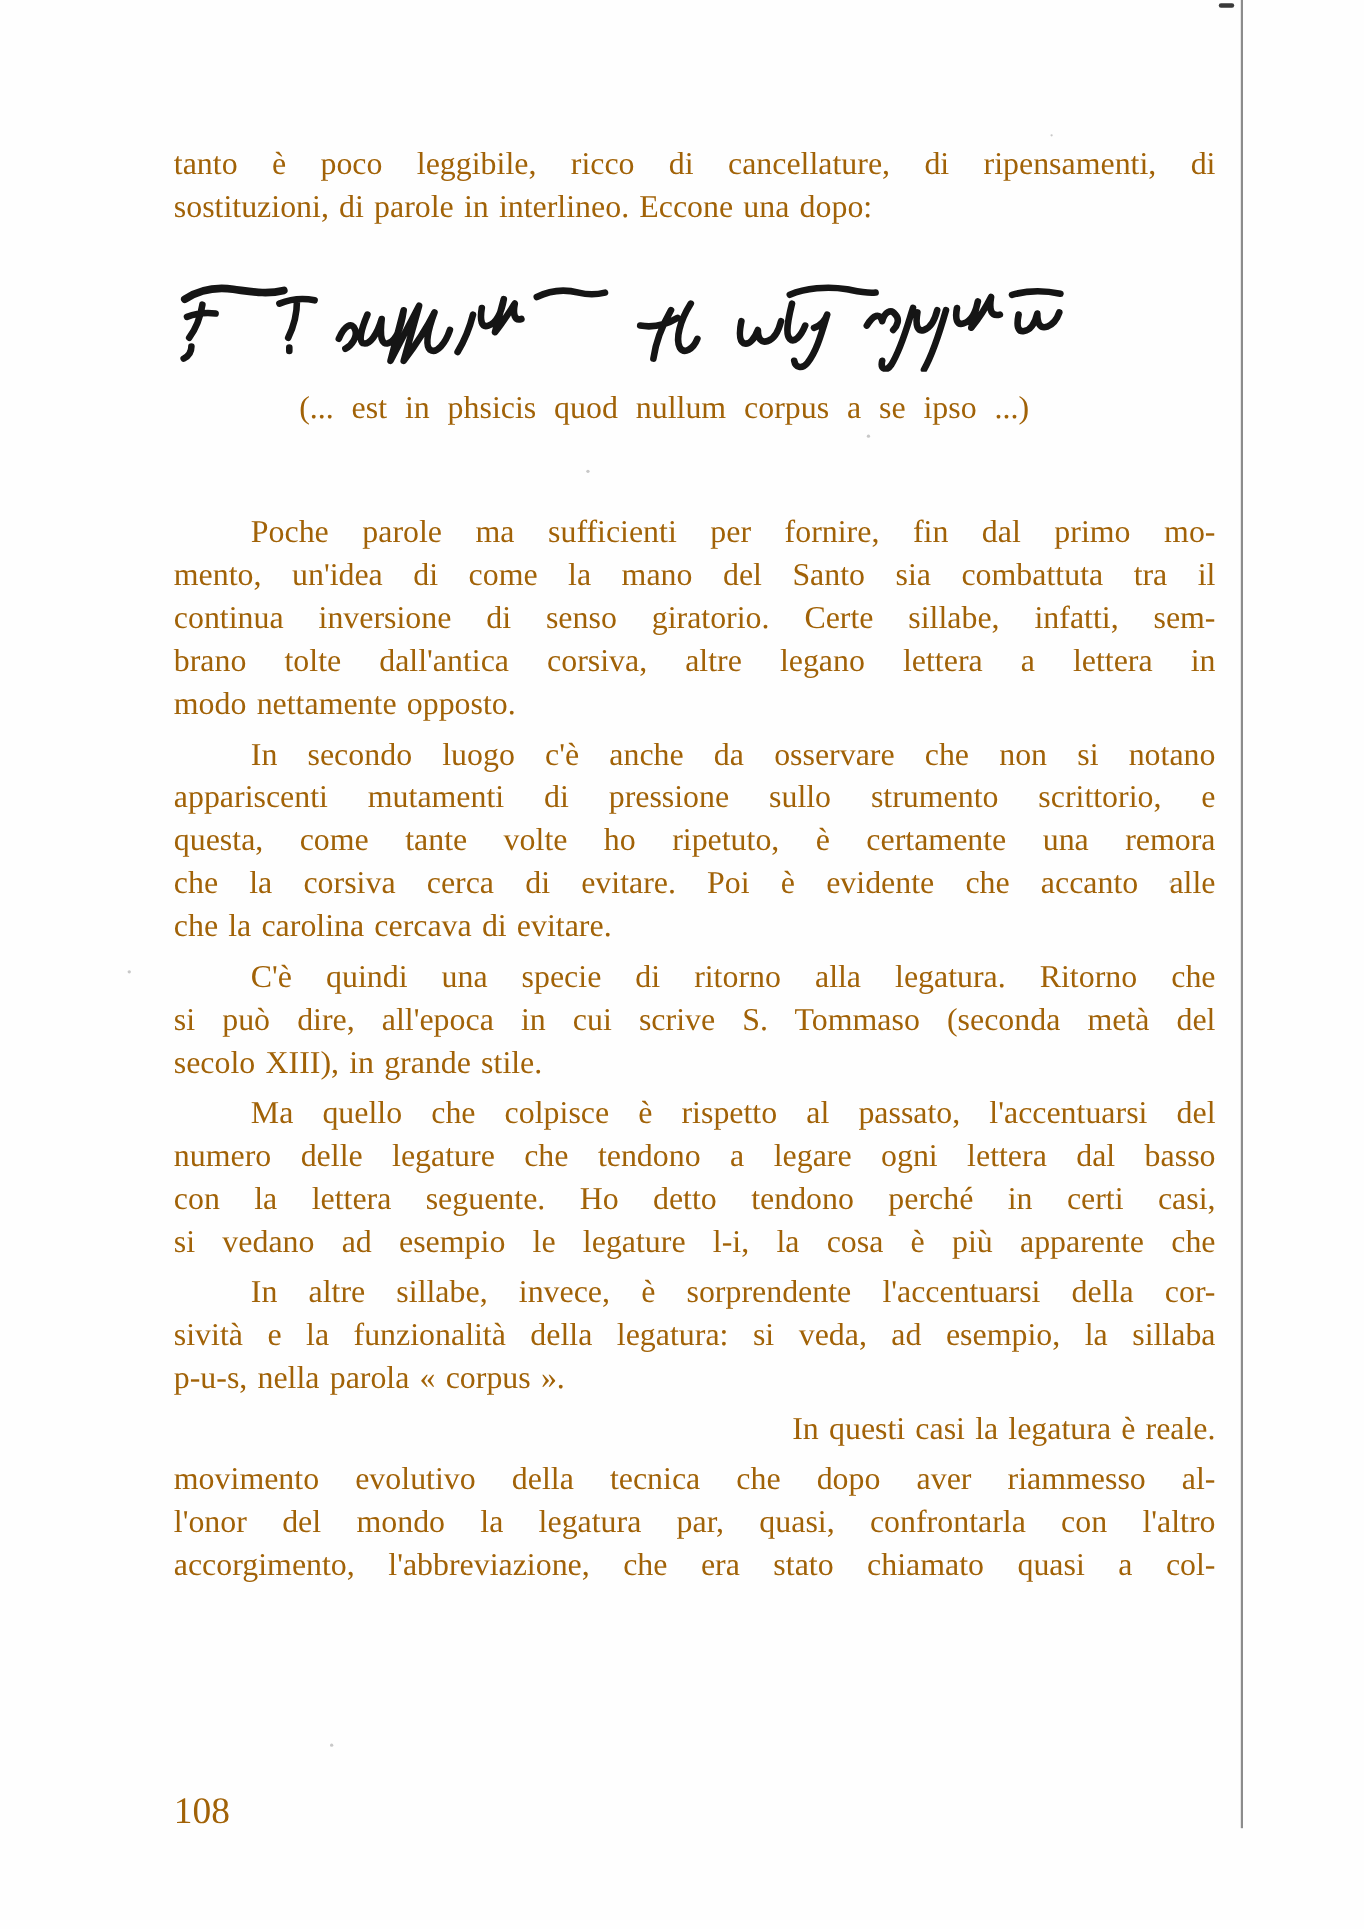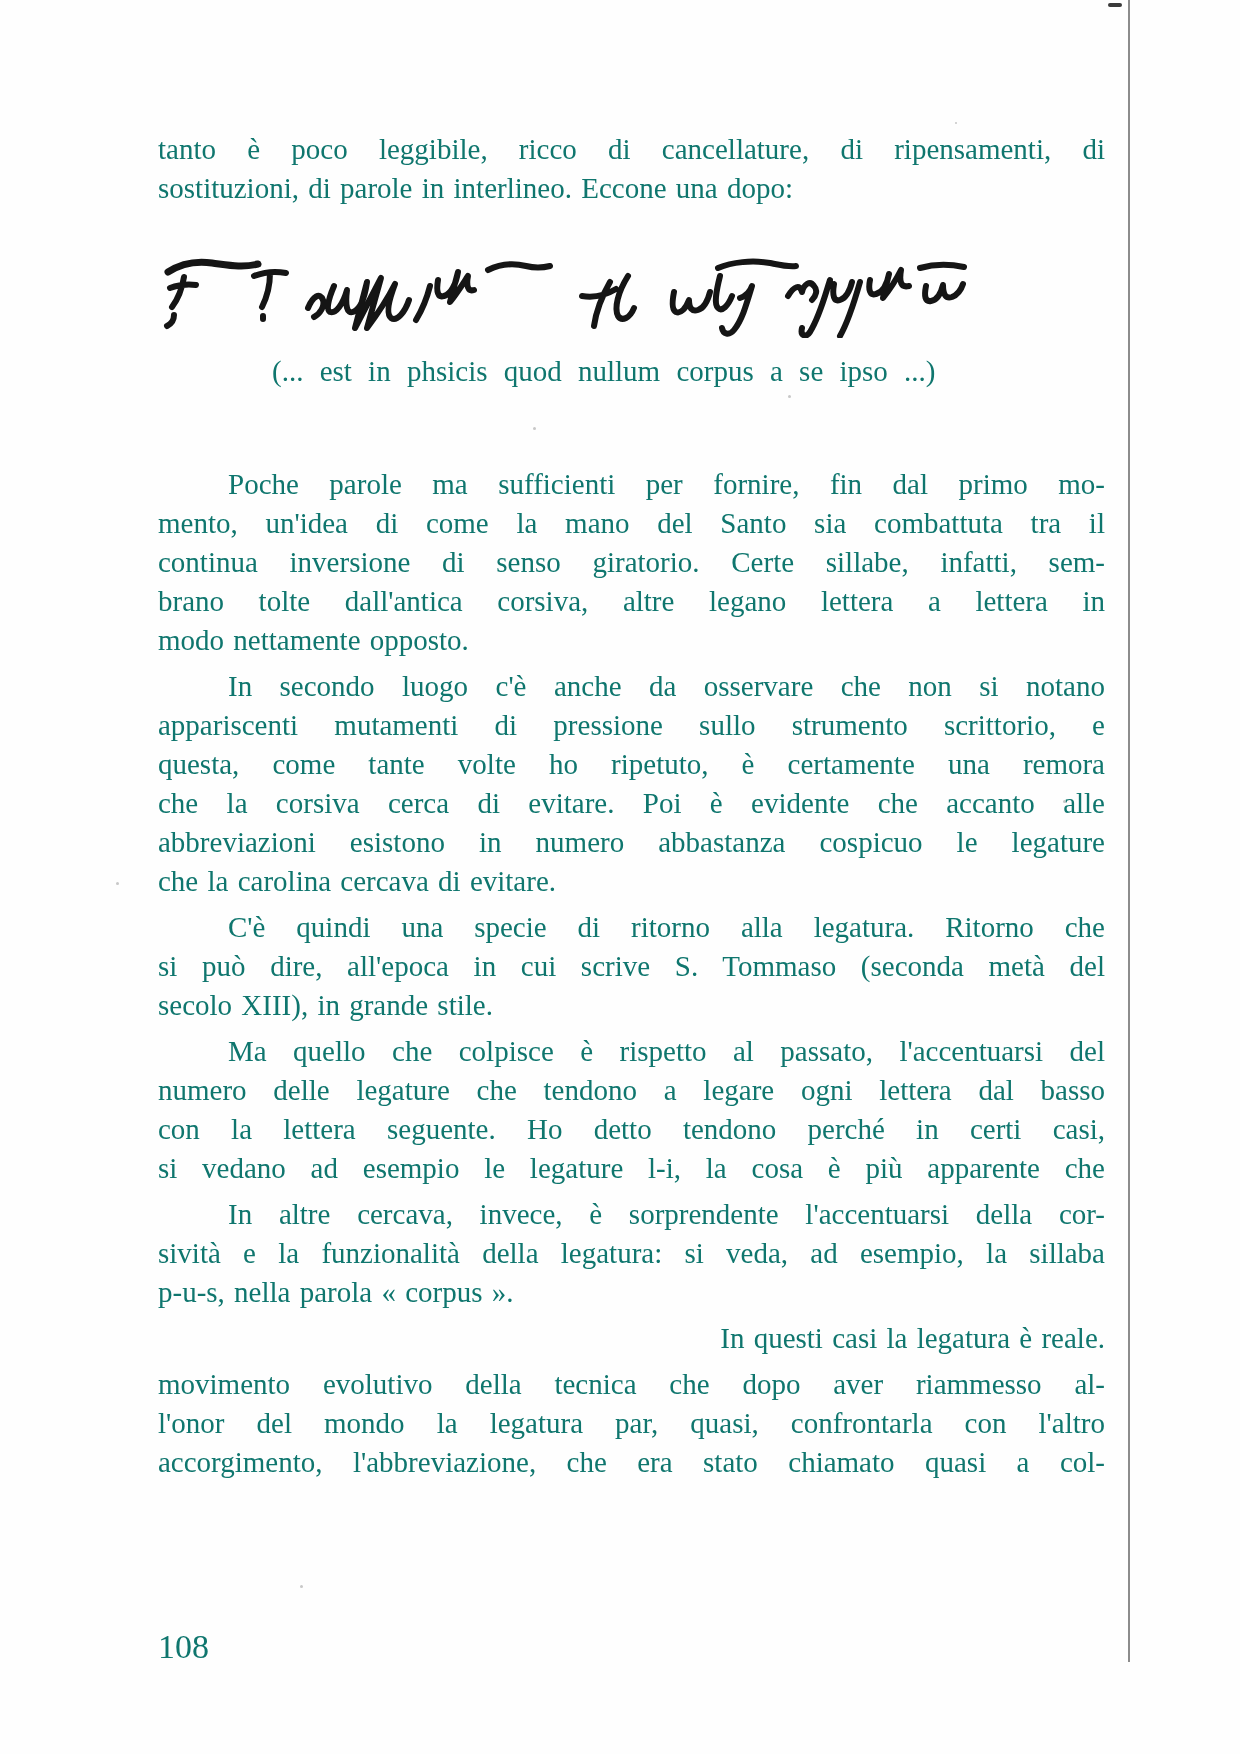--- a/index.html
+++ b/index.html
@@ -1,21 +1,21 @@
 <!DOCTYPE html>
 <html><head>
 <meta charset="utf-8">
 <style>
   html,body{margin:0;padding:0;background:#e8e8e8;}
   .page{
     position:relative;
     width:1240px;height:1754px;
     background:#fefefe;
     font-family:"Liberation Serif","DejaVu Serif",serif;
-    color:#0f766e;
+    color:#a16207;
     overflow:hidden;
   }
   .textblock{
     position:absolute;
     left:158px;top:130px;width:947px;
     font-size:29px;line-height:39px;
     word-spacing:2px;
   }
   .para{margin:0 0 7px 0;}
   .line{white-space:normal;}
@@ -93,39 +93,38 @@
       <div class="line jl">continua inversione di senso giratorio. Certe sillabe, infatti, sem-</div>
       <div class="line jl">brano tolte dall'antica corsiva, altre legano lettera a lettera in</div>
       <div class="line ll">modo nettamente opposto.</div>
     </div>
 
     <div class="para">
       <div class="line jl indent">In secondo luogo c'è anche da osservare che non si notano</div>
       <div class="line jl">appariscenti mutamenti di pressione sullo strumento scrittorio, e</div>
       <div class="line jl">questa, come tante volte ho ripetuto, è certamente una remora</div>
       <div class="line jl">che la corsiva cerca di evitare. Poi è evidente che accanto alle</div>
-      <div class="line jl">abbreviazioni esistono in numero abbastanza cospicuo le legature</div>
       <div class="line ll">che la carolina cercava di evitare.</div>
     </div>
 
     <div class="para">
       <div class="line jl indent">C'è quindi una specie di ritorno alla legatura. Ritorno che</div>
       <div class="line jl">si può dire, all'epoca in cui scrive S. Tommaso (seconda metà del</div>
       <div class="line ll">secolo XIII), in grande stile.</div>
     </div>
 
     <div class="para">
       <div class="line jl indent">Ma quello che colpisce è rispetto al passato, l'accentuarsi del</div>
       <div class="line jl">numero delle legature che tendono a legare ogni lettera dal basso</div>
       <div class="line jl">con la lettera seguente. Ho detto tendono perché in certi casi,</div>
       <div class="line jl">si vedano ad esempio le legature l-i, la cosa è più apparente che</div>
     </div>
 
     <div class="para">
-      <div class="line jl indent">In altre cercava, invece, è sorprendente l'accentuarsi della cor-</div>
+      <div class="line jl indent">In altre sillabe, invece, è sorprendente l'accentuarsi della cor-</div>
       <div class="line jl">sività e la funzionalità della legatura: si veda, ad esempio, la sillaba</div>
       <div class="line ll">p-u-s, nella parola « corpus ».</div>
     </div>
 
     <div class="para">
       <div class="line ll indent">In questi casi la legatura è reale.</div>
     </div>
 
     <div class="para">
       <div class="line jl">movimento evolutivo della tecnica che dopo aver riammesso al-</div>

